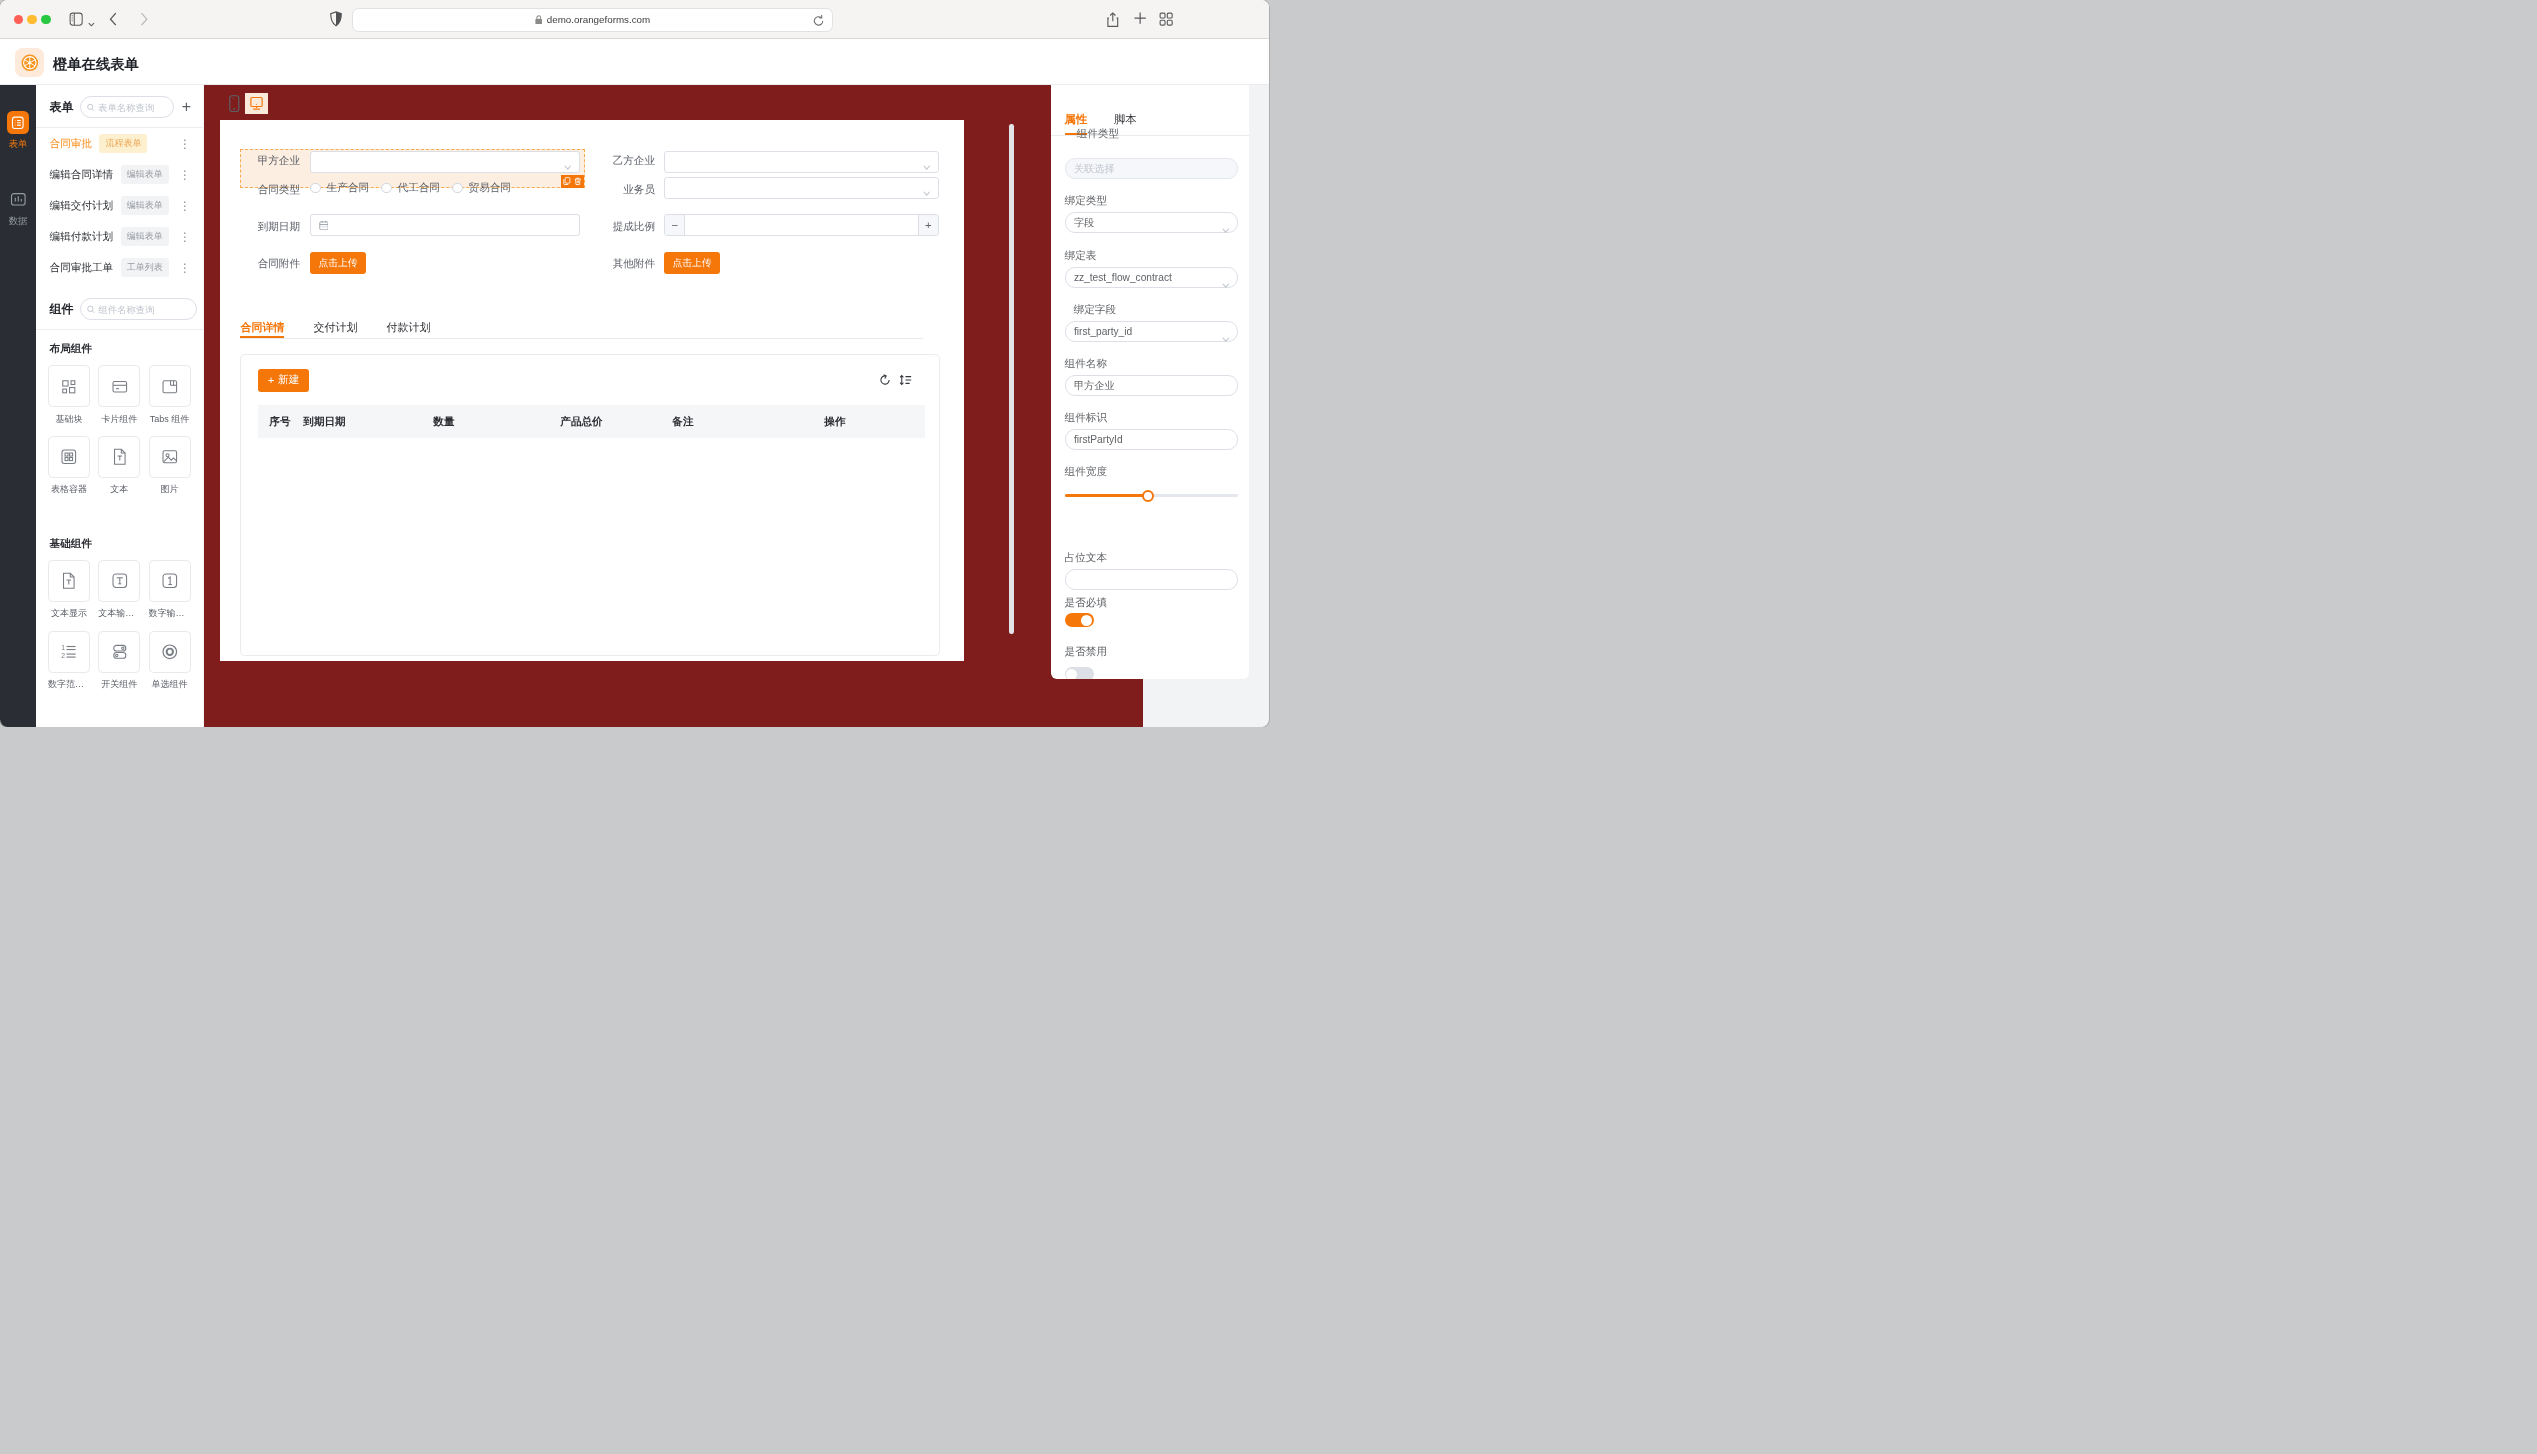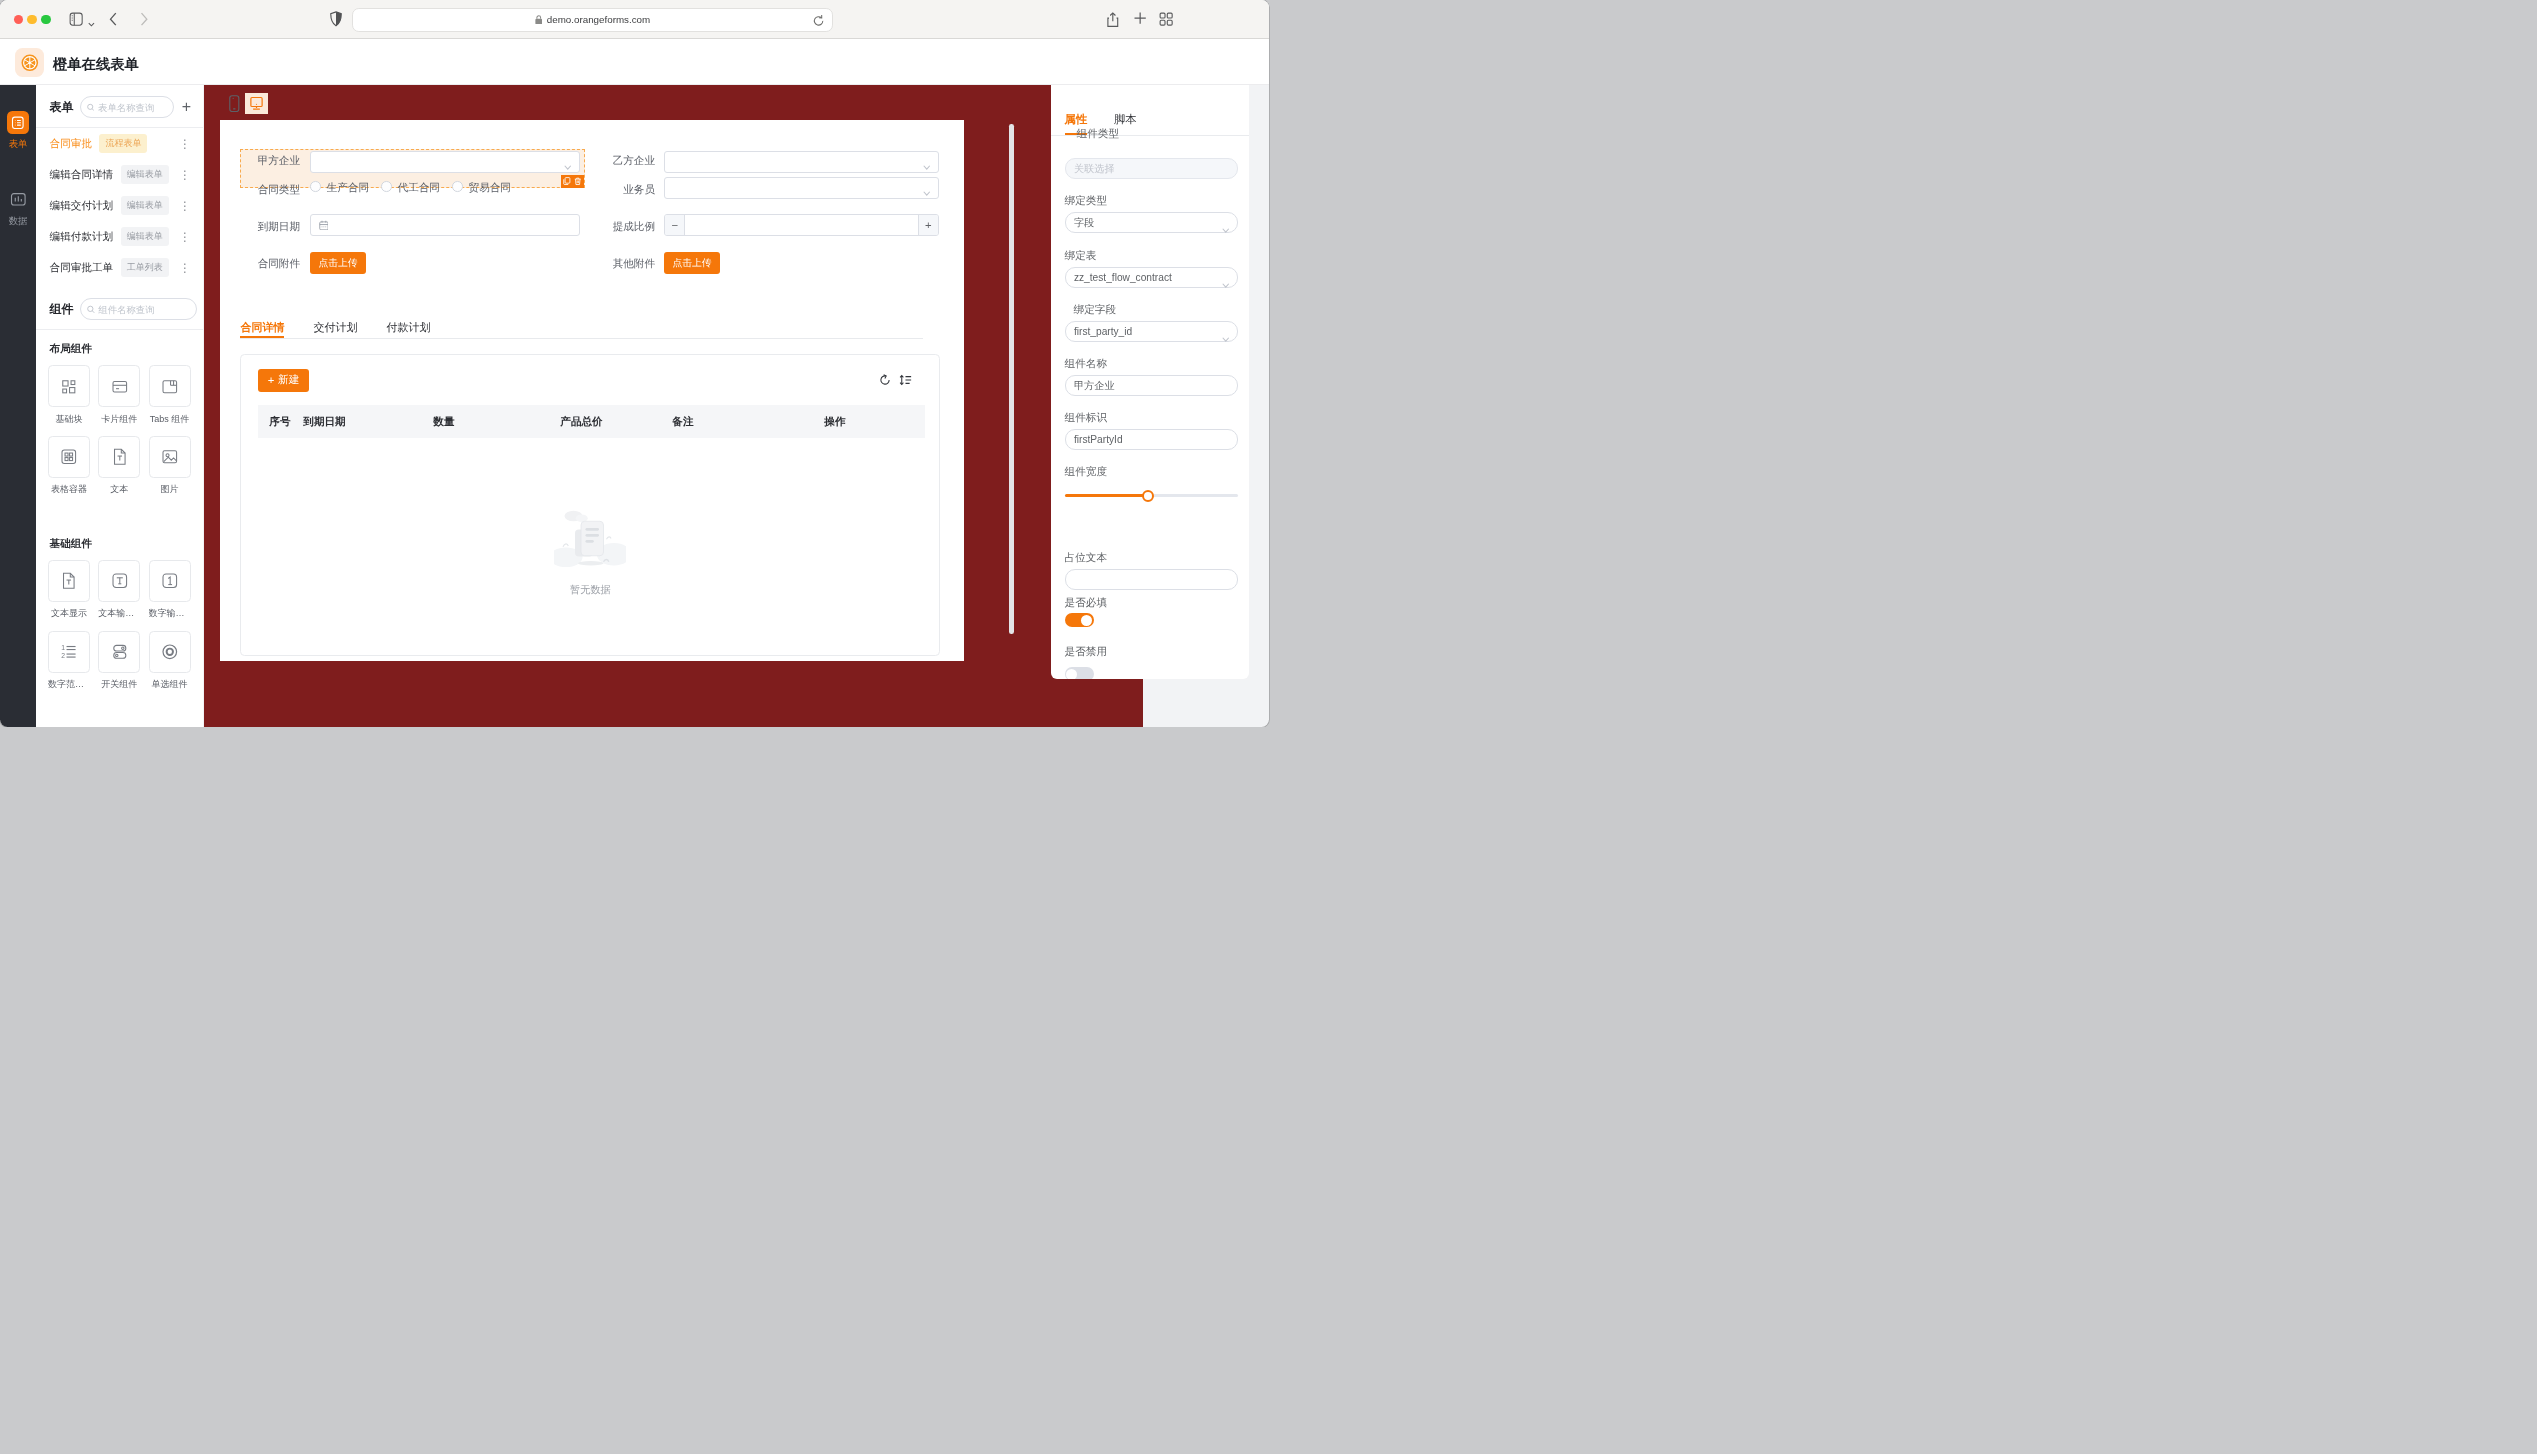--- a/index.html
+++ b/index.html
@@ -60,21 +60,21 @@
   .reset-form { position:absolute; right:15px; top:0; height:35px; display:flex; align-items:center; gap:3.8px; font-size:9.8px; color:#8f939b; }
   .canvas-scrollbar { position:absolute; left:805px; top:39px; width:4.5px; height:510px; background:#e3e4e7; border-radius:2.3px; }
   .canvas-card { position:absolute; left:16px; top:35px; width:744px; height:541px; background:#fff; }
 
   .f-label { position:absolute; width:52px; font-size:10.6px; color:#5a5e66; text-align:right; white-space:nowrap; }
   .f-select { position:absolute; height:22px; background:#fff; border:0.8px solid #dcdfe6; border-radius:3px; }
   .f-select .chev { position:absolute; right:7.5px; top:7.5px; }
   .sel-block { position:absolute; left:20.4px; top:29px; width:345px; height:39px; background:#fcefe2; border:1.1px dashed #f8aa4e; }
   .sel-actions { position:absolute; left:341px; top:55px; width:22.6px; height:13px; background:#f5770a; display:flex; align-items:center; justify-content:center; gap:3px; }
   .radio-row { position:absolute; left:90px; top:57px; height:22px; display:flex; align-items:center; gap:12px; }
-  .radio-opt { display:flex; align-items:flex-start; gap:6px; font-size:10.6px; color:#5a5e66; }
+  .radio-opt { display:flex; align-items:center; gap:6px; font-size:10.6px; color:#5a5e66; }
   .radio-circle { width:10.6px; height:10.6px; border-radius:50%; border:0.8px solid #d3d7de; background:#fdfdfe; }
   .date-input { position:absolute; left:90px; top:94px; width:270px; height:22px; border:0.8px solid #dcdfe6; border-radius:3px; background:#fff; display:flex; align-items:center; padding-left:7.5px; }
   .num-input { position:absolute; left:444px; top:94px; width:275px; height:22px; border:0.8px solid #dcdfe6; border-radius:3px; background:#fff; display:flex; overflow:hidden; }
   .num-btn { width:20.4px; background:#f5f7fa; color:#606266; font-size:11.3px; display:flex; align-items:center; justify-content:center; }
   .num-btn.minus { border-right:0.8px solid #dcdfe6; }
   .num-btn.plus { border-left:0.8px solid #dcdfe6; }
   .upload-btn { position:absolute; width:56px; height:22px; background:#f5770a; color:#fff; font-size:9.8px; border:none; border-radius:3px; }
   .sub-tabs { position:absolute; left:20.4px; top:200px; display:flex; gap:29px; font-size:11px; color:#2c2e33; }
   .sub-tabs .st.active { color:#f5770a; font-weight:bold; }
   .st-underline { position:absolute; left:20.4px; top:216px; width:44px; height:2.3px; background:#f5770a; }
@@ -582,38 +582,20 @@
             </svg>
         </span>
         <div class="tbl-head">
           <span class="th0">序号</span>
           <span class="th1">到期日期</span>
           <span class="th2">数量</span>
           <span class="th3">产品总价</span>
           <span class="th4">备注</span>
           <span class="th5">操作</span>
         </div>
-        <div class="empty-wrap">
-          <svg width="72" height="65" viewBox="0 0 96 86">
-            <ellipse cx="26" cy="13" rx="12" ry="7" fill="#f0f1f3"></ellipse>
-              <ellipse cx="37" cy="16" rx="8" ry="5" fill="#f4f5f7"></ellipse>
-            <ellipse cx="16" cy="68" rx="22" ry="13" fill="#f3f5f7"></ellipse>
-              <ellipse cx="80" cy="64" rx="23" ry="15" fill="#f3f5f7"></ellipse>
-            <path d="M12 54c2-5 6-5 7-1" fill="none" stroke="#e4e7ea" stroke-width="1.5"></path>
-            <path d="M70 44c2-4 5-4 6-1" fill="none" stroke="#e4e7ea" stroke-width="1.5"></path>
-            <path d="M66 74c2-4 6-4 7 0" fill="none" stroke="#dfe2e6" stroke-width="1.8"></path>
-            <rect x="28" y="31" width="24" height="36" rx="5" fill="#e9ebee"></rect>
-            <rect x="36" y="20" width="30" height="46" rx="5" fill="#f2f3f5" stroke="#e3e5e9"></rect>
-            <rect x="42" y="29" width="18" height="3.5" rx="1.75" fill="#dcdfe3"></rect>
-            <rect x="42" y="37" width="18" height="3.5" rx="1.75" fill="#dcdfe3"></rect>
-            <rect x="42" y="45" width="11" height="3.5" rx="1.75" fill="#dcdfe3"></rect>
-            <ellipse cx="49" cy="76" rx="17" ry="3" fill="#eceef0"></ellipse>
-          </svg>
-          <div class="empty-text">暂无数据</div>
-        </div>
       </div>
     </div>
   </div>
 
   <div class="props">
     <span class="p-tab active" style="left:13.6px;">属性</span>
     <span class="p-tab" style="left:63px;">脚本</span>
     <div class="p-hairline"></div>
     <div class="p-underline"></div>
 

